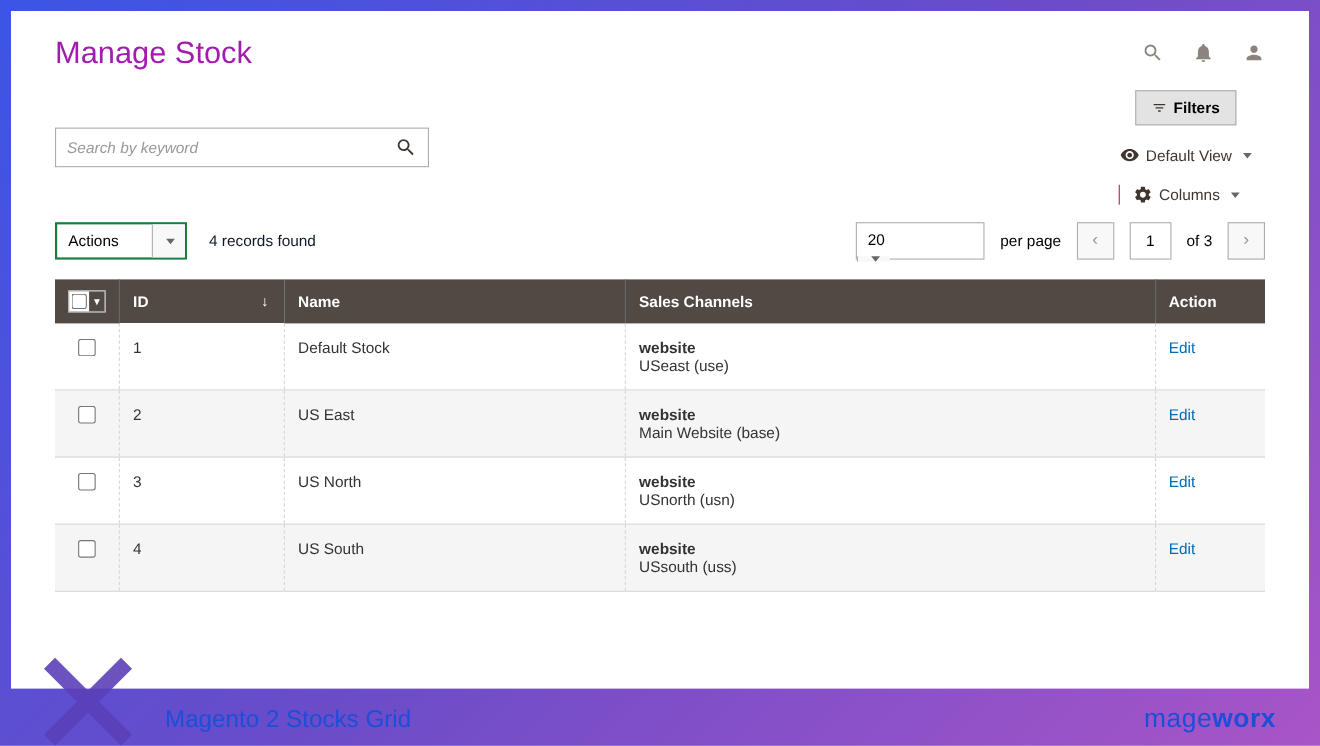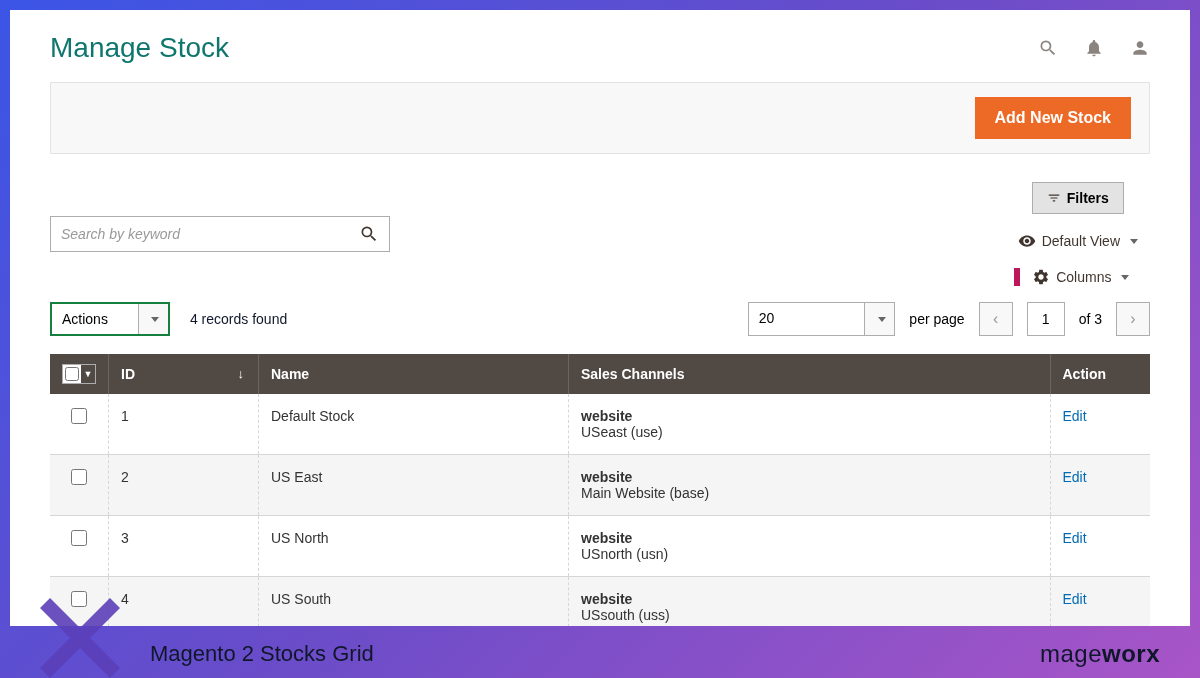--- a/index.html
+++ b/index.html
@@ -23,21 +23,21 @@
   }
   .header-row {
     display: flex;
     justify-content: space-between;
     align-items: center;
     padding: 12px 0 18px 0;
   }
   .page-title {
     font-size: 28px;
     font-weight: 400;
-    color: #0f766e;
+    color: #a21caf;
   }
   .header-icons { display: flex; gap: 26px; color: #8a837e; }
   .header-icons svg { width: 20px; height: 20px; fill: #8a837e; cursor: pointer; }
   .action-bar {
     background: #f8f8f8;
     border: 1px solid #e3e3e3;
     padding: 14px 18px;
     display: flex;
     justify-content: flex-end;
     margin-bottom: 28px;
@@ -84,21 +84,21 @@
     display: flex;
     align-items: center;
     gap: 6px;
     font-size: 14px;
     font-weight: 600;
     cursor: pointer;
   }
   .view-control, .columns-control {
     display: flex; align-items: center; gap: 6px; cursor: pointer;
     padding: 0 12px;
-    border-left: 6px solid #be185d;
+    border-left: 1px solid #be185d;
   }
   .view-control { border-left: none; }
   .view-control svg, .columns-control svg { width: 18px; height: 18px; fill: #41362f; }
   .caret-down {
     display: inline-block;
     width: 0; height: 0;
     border-left: 4px solid transparent;
     border-right: 4px solid transparent;
     border-top: 5px solid #666;
     margin-left: 4px;
@@ -127,20 +127,21 @@
     margin-left: auto;
     display: flex;
     align-items: center;
     gap: 14px;
     font-size: 14px;
   }
   .perpage-select {
     display: flex;
     border: 1px solid #adadad;
     height: 34px;
+    flex-direction: column;
   }
   .perpage-select .val { padding: 7px 90px 7px 10px; }
   .perpage-select .arrow {
     border-left: 1px solid #adadad;
     width: 30px; background: #f8f8f8;
     display: flex; align-items: center; justify-content: center;
   }
   .pager-btn {
     width: 34px; height: 34px;
     border: 1px solid #adadad;
@@ -202,21 +203,21 @@
   .edit-link { color: #006bb4; cursor: pointer; }
   
   .footer {
     position: absolute;
     bottom: 0; left: 0; right: 0;
     height: 49px;
     display: flex;
     align-items: center;
     justify-content: space-between;
     padding: 0 40px 0 150px;
-    color: #0f172a;
+    color: #1d4ed8;
   }
   .footer-title { font-size: 22px; font-weight: 400; }
   .footer-logo { font-size: 24px; font-weight: 400; letter-spacing: 0.5px; }
   .footer-logo b { font-weight: 700; }
   .decoration-x {
     position: absolute;
     left: 30px; bottom: -10px;
     width: 100px; height: 100px;
     pointer-events: none;
   }
@@ -235,23 +236,20 @@
           </svg>
         <svg viewBox="0 0 24 24">
             <path d="M12 22c1.1 0 2-.9 2-2h-4c0 1.1.9 2 2 2zm6-6v-5c0-3.07-1.64-5.64-4.5-6.32V4c0-.83-.67-1.5-1.5-1.5s-1.5.67-1.5 1.5v.68C7.63 5.36 6 7.92 6 11v5l-2 2v1h16v-1l-2-2z"></path>
           </svg>
         <svg viewBox="0 0 24 24">
             <path d="M12 12c2.21 0 4-1.79 4-4s-1.79-4-4-4-4 1.79-4 4 1.79 4 4 4zm0 2c-2.67 0-8 1.34-8 4v2h16v-2c0-2.66-5.33-4-8-4z"></path>
           </svg>
       </div>
     </div>
 
-    <div class="action-bar">
-      <button class="btn-primary">Add New Stock</button>
-    </div>
 
     <div class="toolbar-row1">
       <div class="search-box">
         <input type="text" placeholder="Search by keyword" style="">
         <svg viewBox="0 0 24 24">
             <path d="M15.5 14h-.79l-.28-.27A6.471 6.471 0 0016 9.5 6.5 6.5 0 109.5 16c1.61 0 3.09-.59 4.23-1.57l.27.28v.79l5 5L20.49 19l-5-5zm-6 0C7.01 14 5 11.99 5 9.5S7.01 5 9.5 5 14 7.01 14 9.5 11.99 14 9.5 14z"></path>
           </svg>
       </div>
       <div class="toolbar-right">
         <button class="filters-btn">

